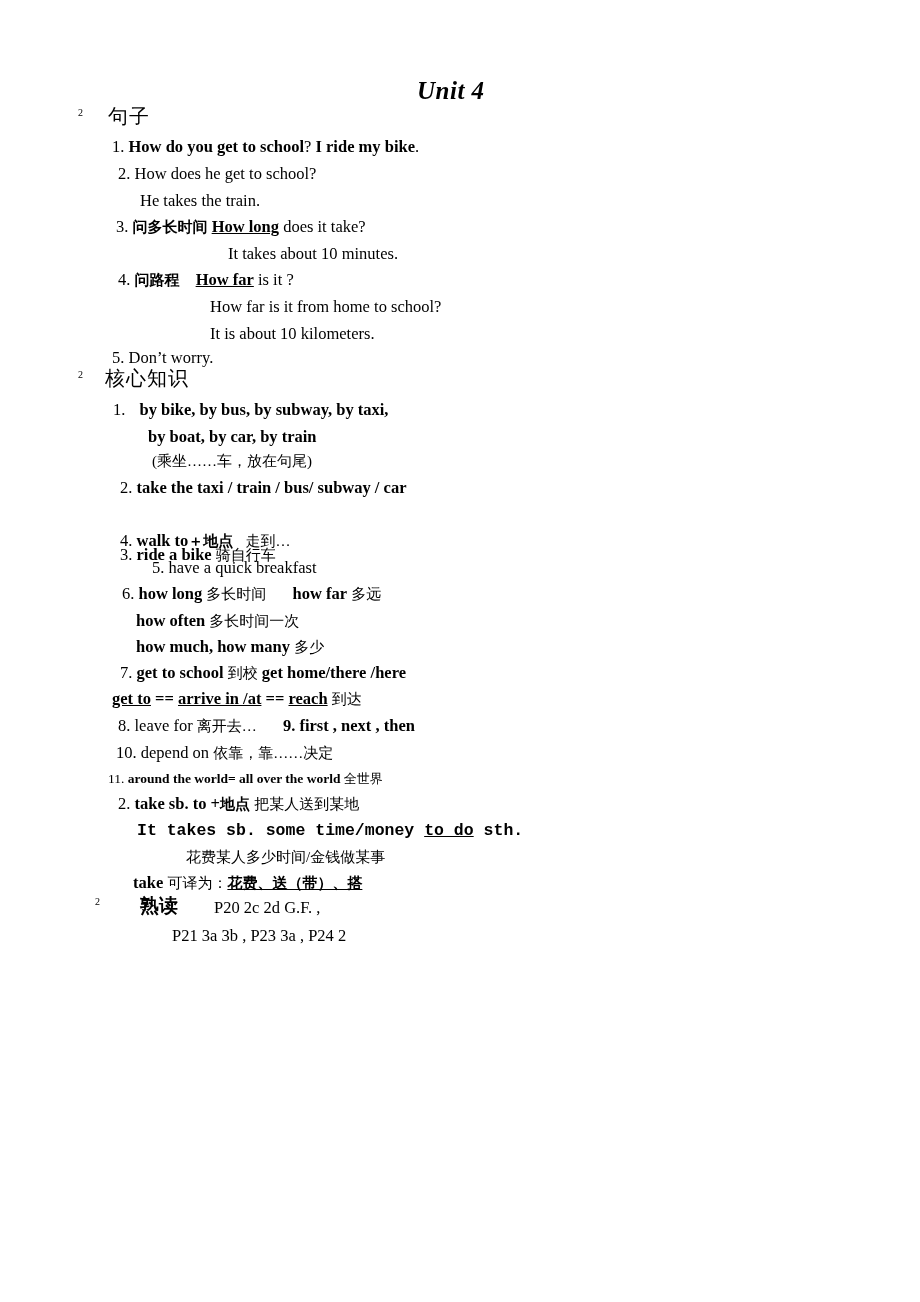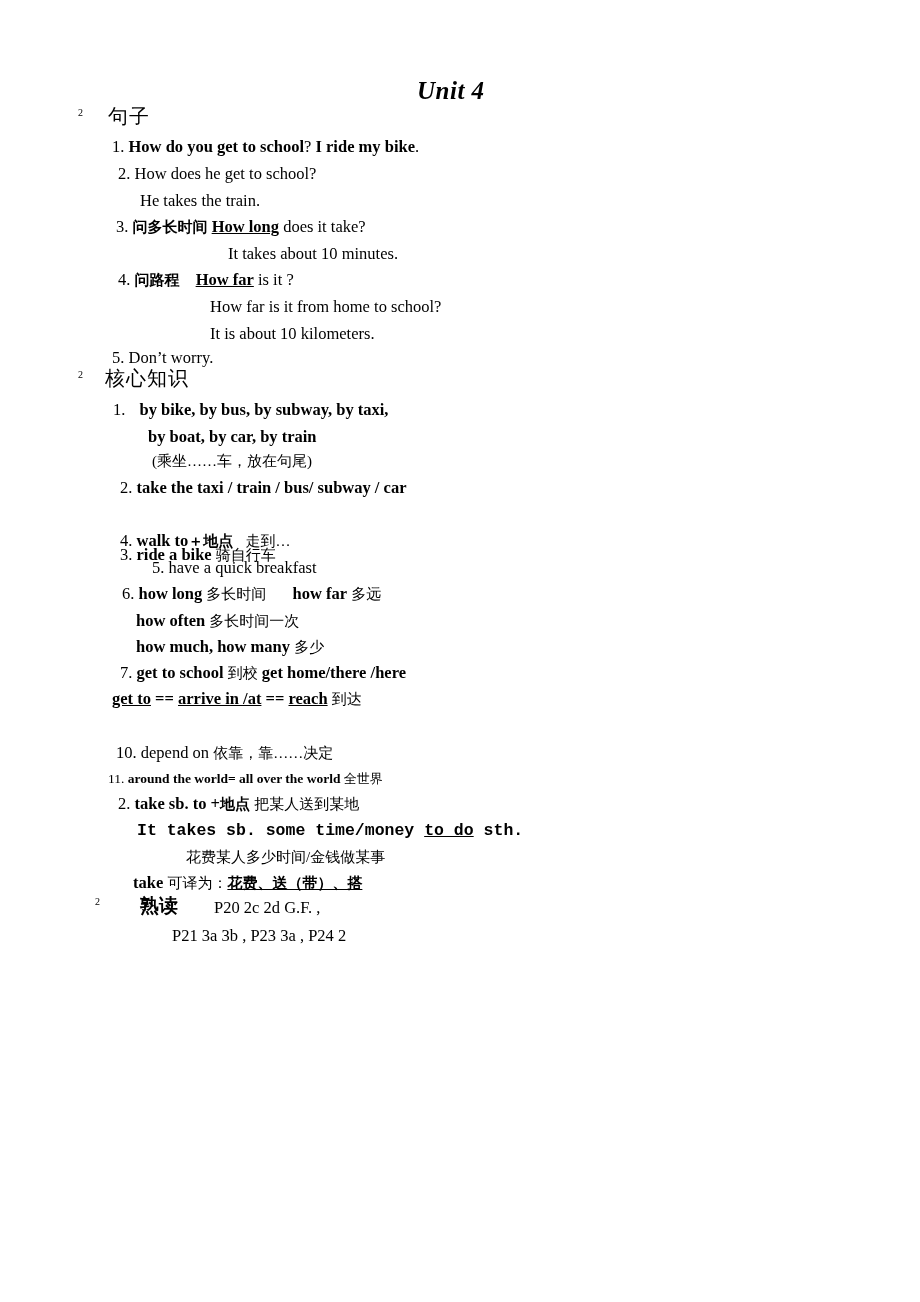--- a/index.html
+++ b/index.html
@@ -175,20 +175,26 @@
     <span class="b">get to school</span>
     <span class="cn">到校</span>
     <span class="b">get home/there /here</span>
   </div>
 
   <div class="row" style="left:112px; top:691px;">
     <span class="bu">get to</span><span class="b"> == </span><span class="bu">arrive in /at</span><span class="b"> == </span><span class="bu">reach</span>
     <span class="cn">到达</span>
   </div>
 
+  <div class="row" style="left:118px; top:718px;">
+    <span class="num">8.</span>
+    <span>leave for</span>
+    <span class="cn">离开去…</span>
+    <span style="display:inline-block;width:22px;"></span><span class="b">9. first , next , then</span>
+  </div>
 
   <div class="row" style="left:116px; top:745px;">
     <span class="num">10.</span>
     <span>depend on</span>
     <span class="cn">依靠，靠……决定</span>
   </div>
 
   <div class="row small" style="left:108px; top:772px;">
     <span>11.</span>
     <span class="b">around the world= all over the world</span>

